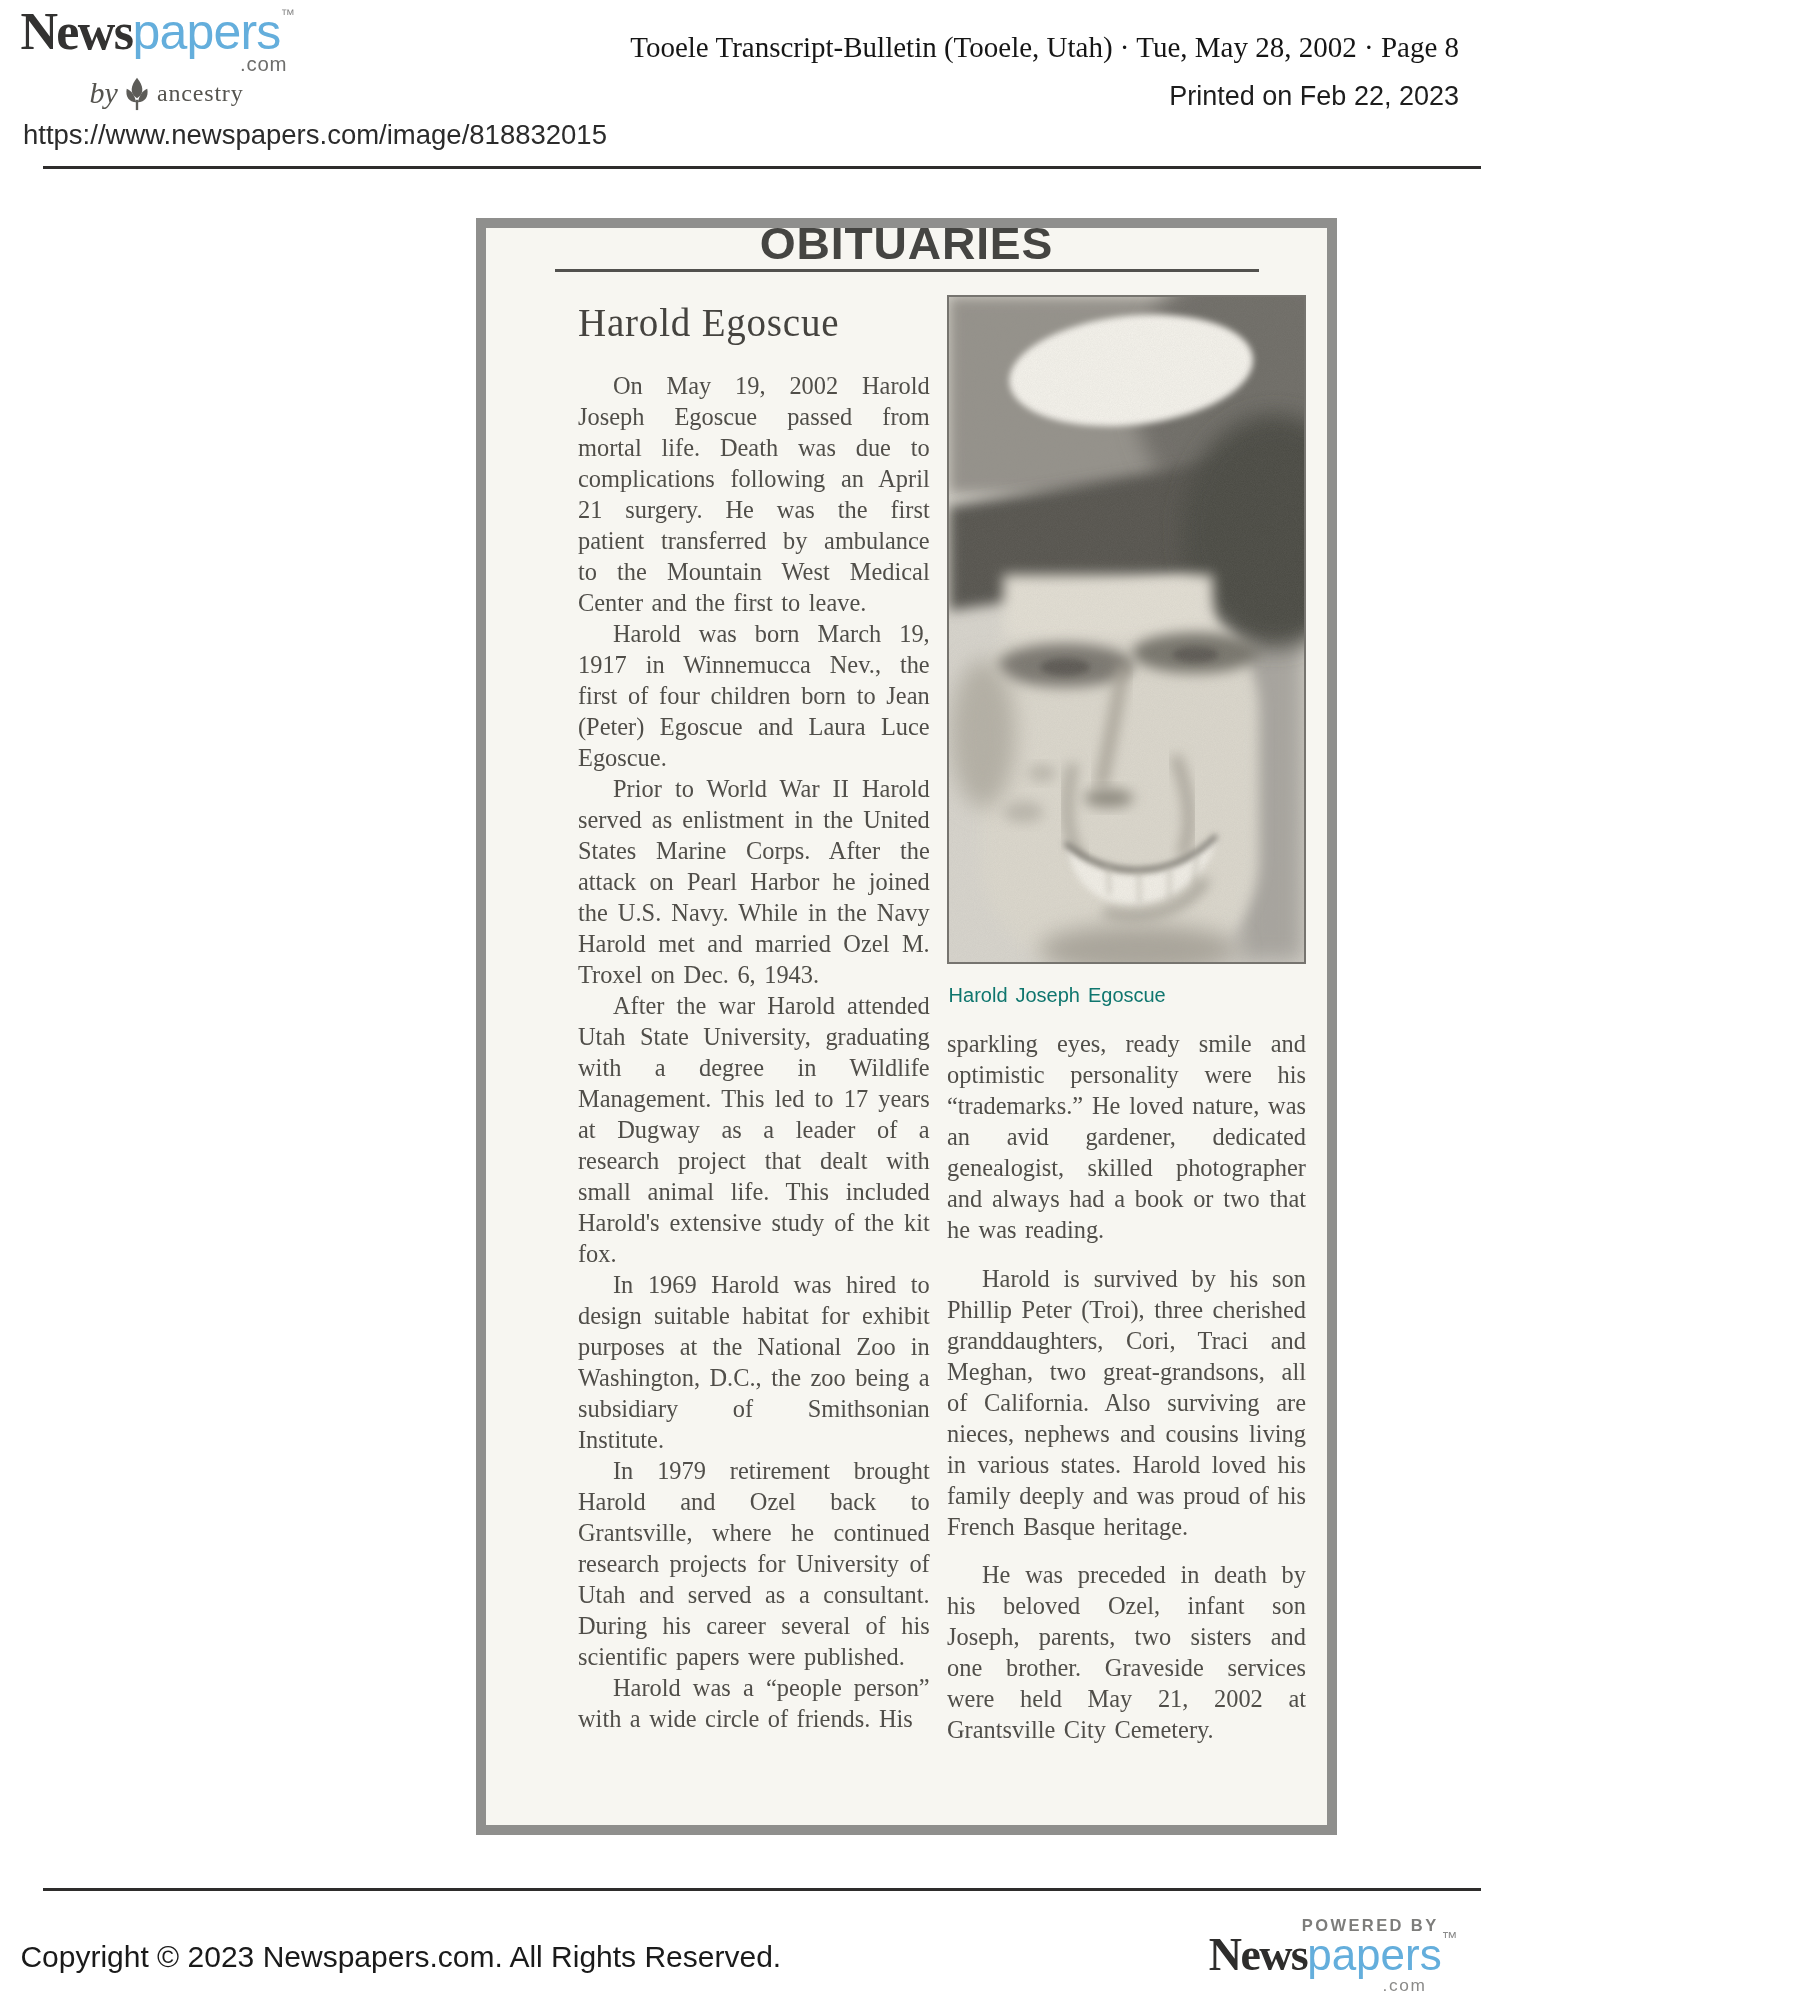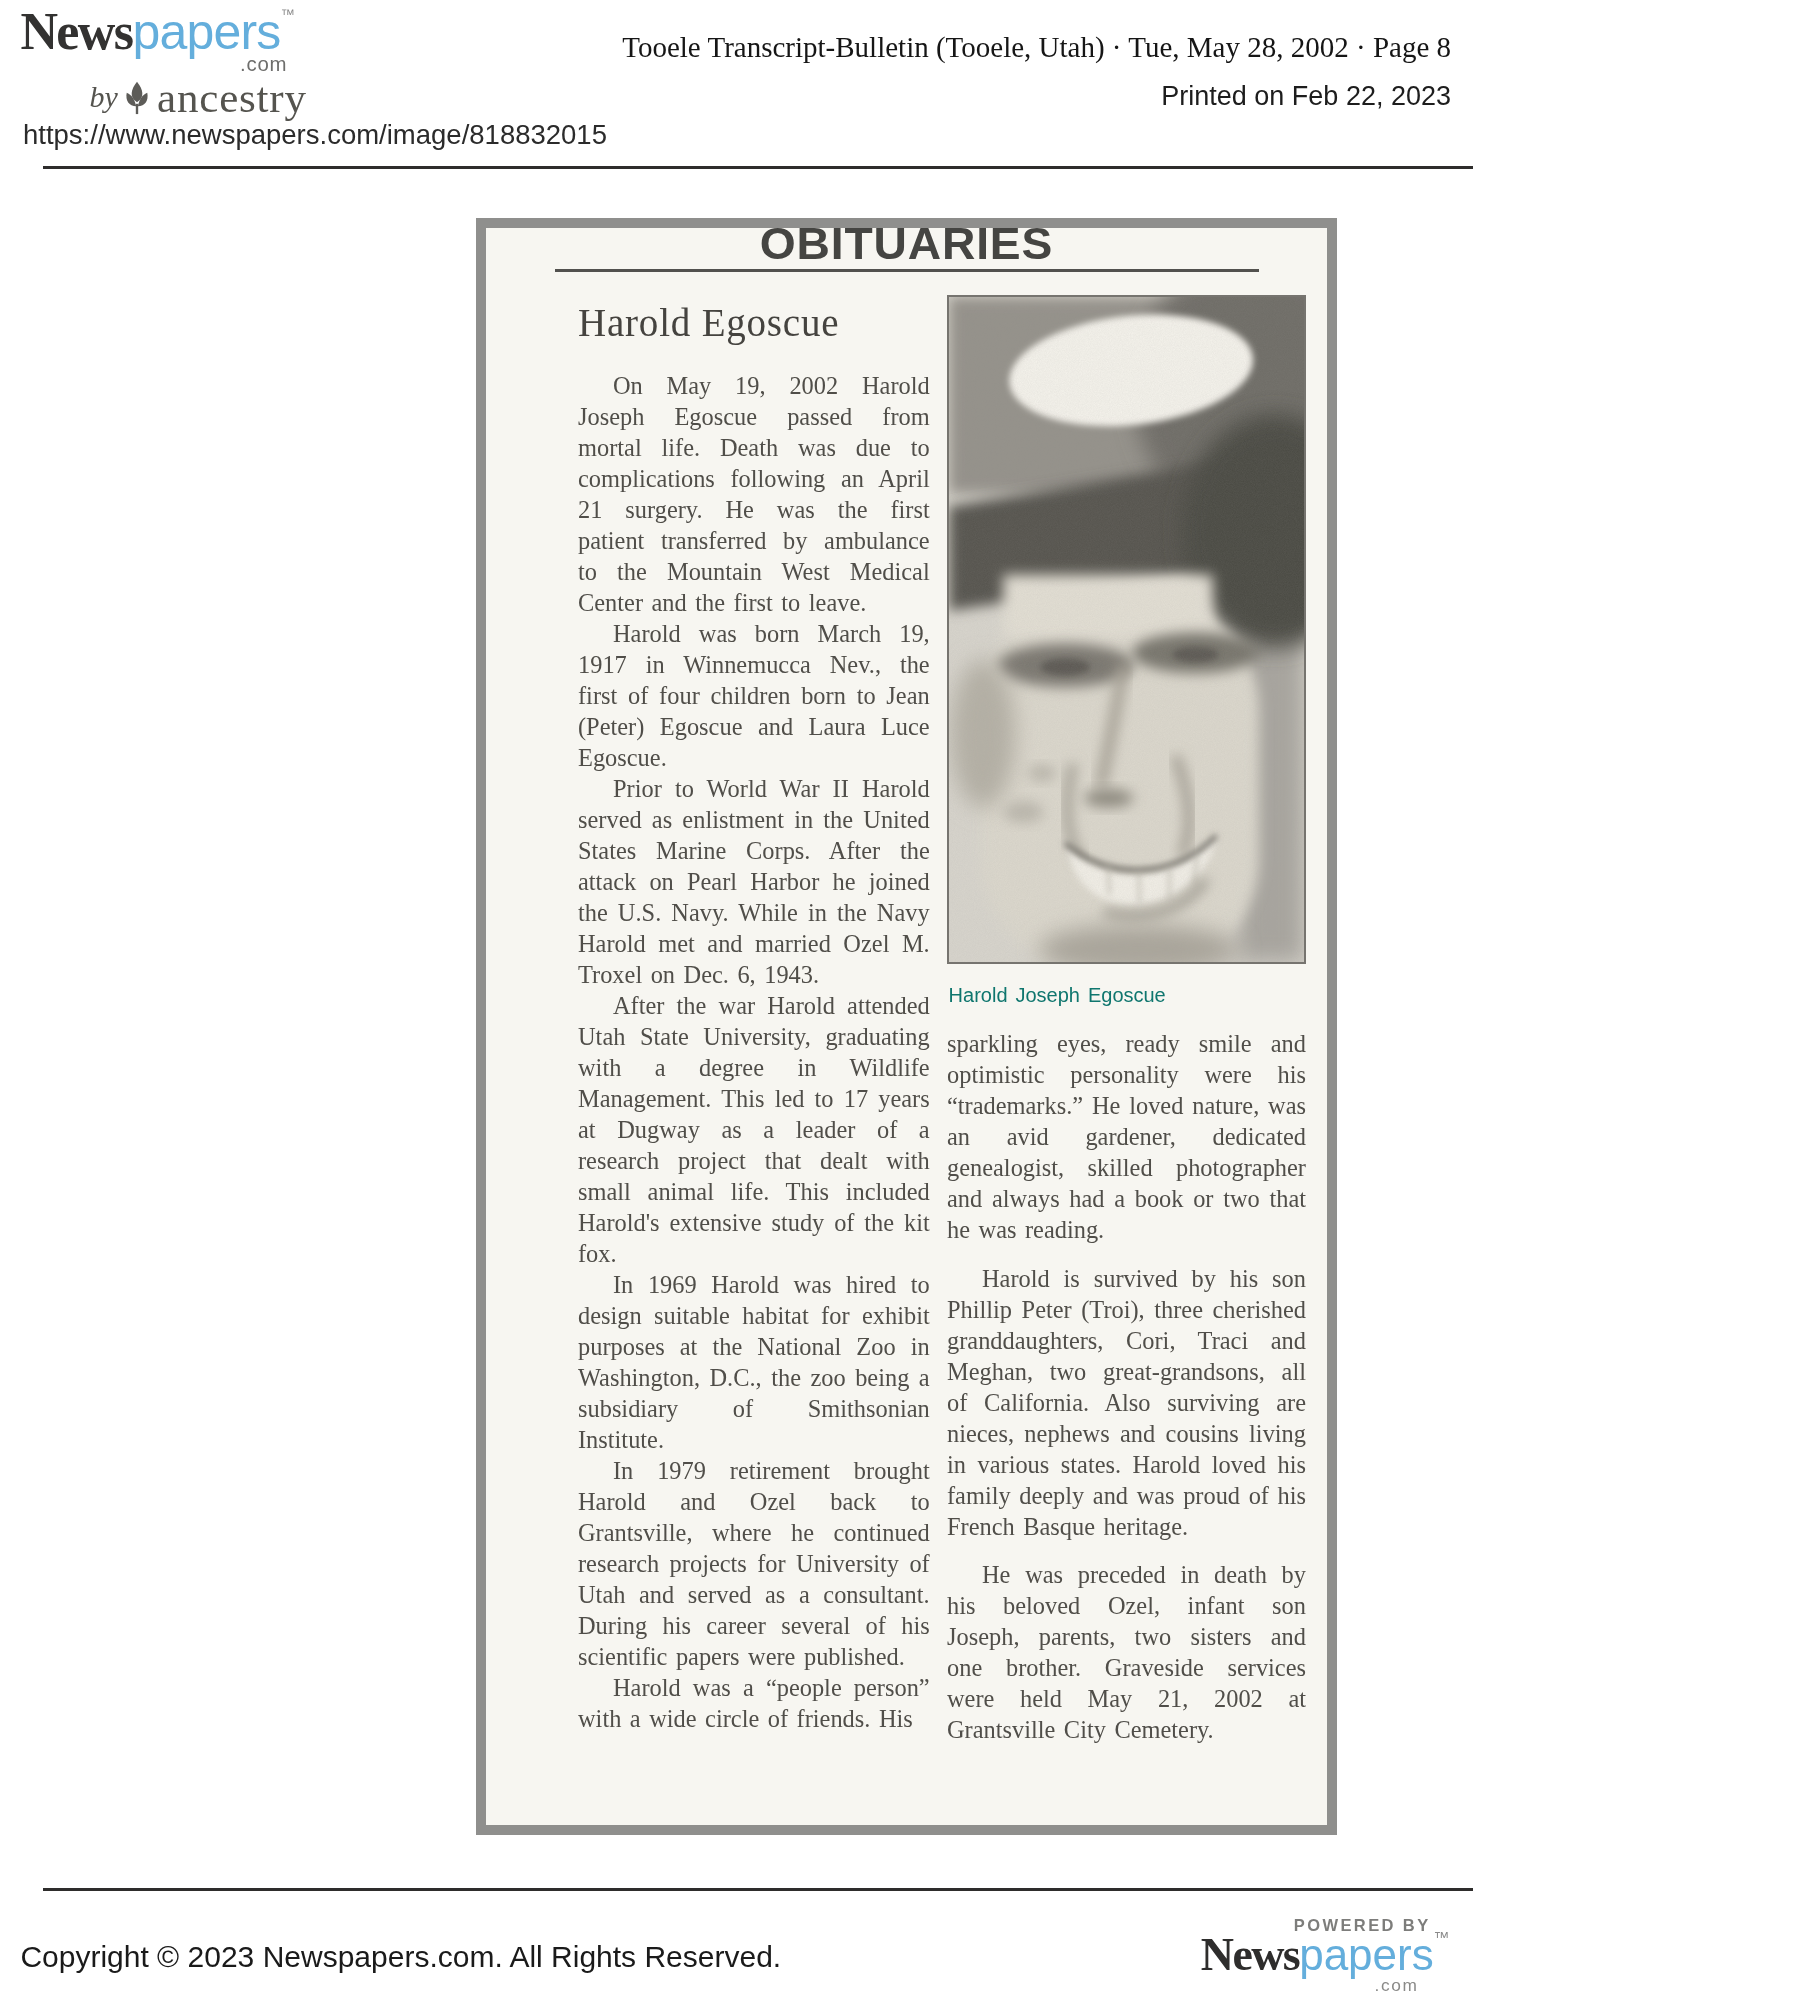--- a/index.html
+++ b/index.html
@@ -3,33 +3,34 @@
 <meta charset="utf-8">
 <style>
   html,body{margin:0;padding:0;background:#ffffff;}
   .page{
     position:relative;
     width:1473px;height:2013px;
     background:#ffffff;
     font-family:"Liberation Sans", sans-serif;
     color:#1c1c1c;
     overflow:hidden;
+    padding-left:8px;
   }
 
   
   .logo{position:absolute;left:20.4px;top:6.3px;line-height:1;}
   .logo-main{white-space:nowrap;}
   .logo-news{font-family:"Liberation Serif", serif;font-weight:bold;font-size:52px;color:#333231;letter-spacing:-1.6px;}
   .logo-papers{font-family:"Liberation Sans", sans-serif;font-size:50px;color:#64aedc;letter-spacing:-0.8px;}
   .logo-tm-top{font-size:14px;color:#8a8a8a;vertical-align:30px;}
   .logo-com{font-size:20.4px;color:#6e6e6c;text-align:right;width:267px;margin-top:-4.7px;letter-spacing:0.8px;}
   .logo-by{margin:1.6px 0 0 69px;color:#55544f;display:flex;align-items:center;gap:4.7px;}
   .by-word{font-family:"Liberation Serif", serif;font-style:italic;font-size:30px;}
   .leaf{width:30px;height:35px;}
-  .ancestry-word{font-family:"Liberation Serif", serif;font-size:43px;letter-spacing:0.8px;}
+  .ancestry-word{font-family:"Liberation Serif", serif;font-size:24px;letter-spacing:0.8px;}
   .header-url{position:absolute;left:23px;top:119px;font-size:27.5px;color:#2b2b2b;}
   .header-right{position:absolute;right:22px;top:31px;text-align:right;}
   .source-line{font-family:"Liberation Serif", serif;font-weight:normal;font-size:29px;color:#161616;}
   .printed-line{margin-top:17.3px;font-size:27px;color:#1d1d1d;}
   .rule{position:absolute;left:43px;width:1711px;height:3.1px;background:#2e2d2c;}
   .rule-top{top:166px;}
   .rule-bottom{top:1888px;}
 
   
   .clipping{

